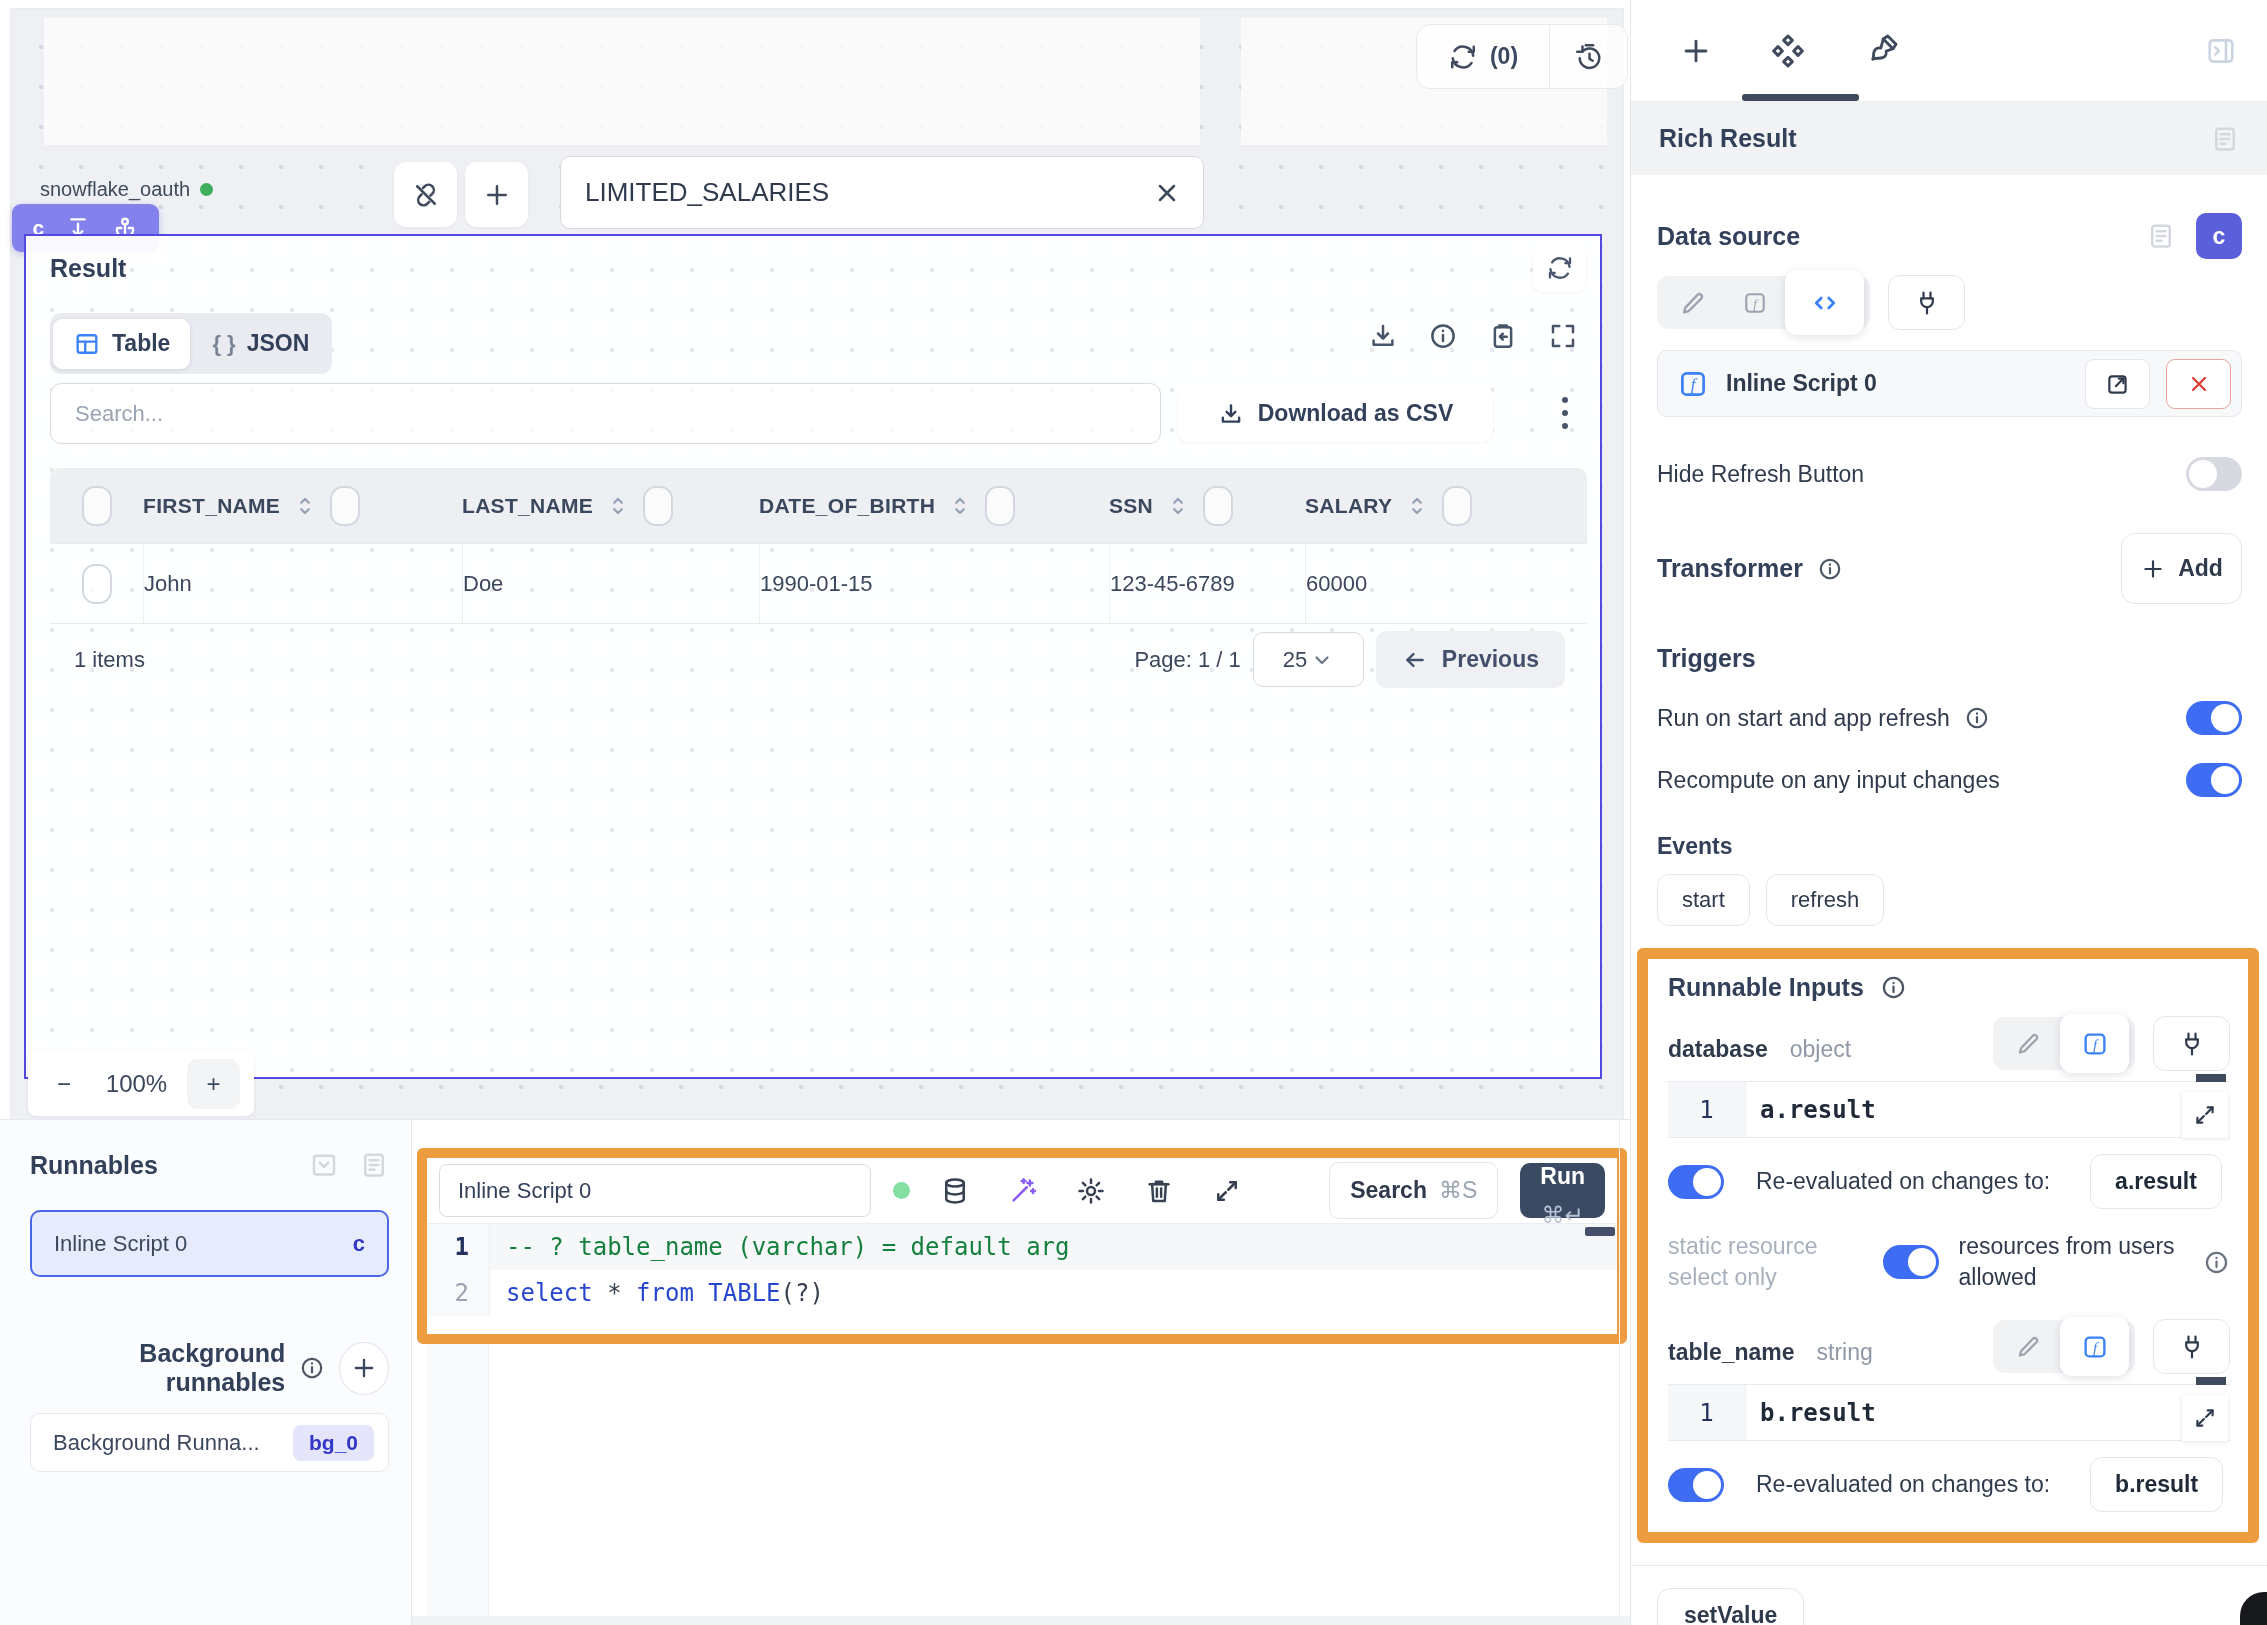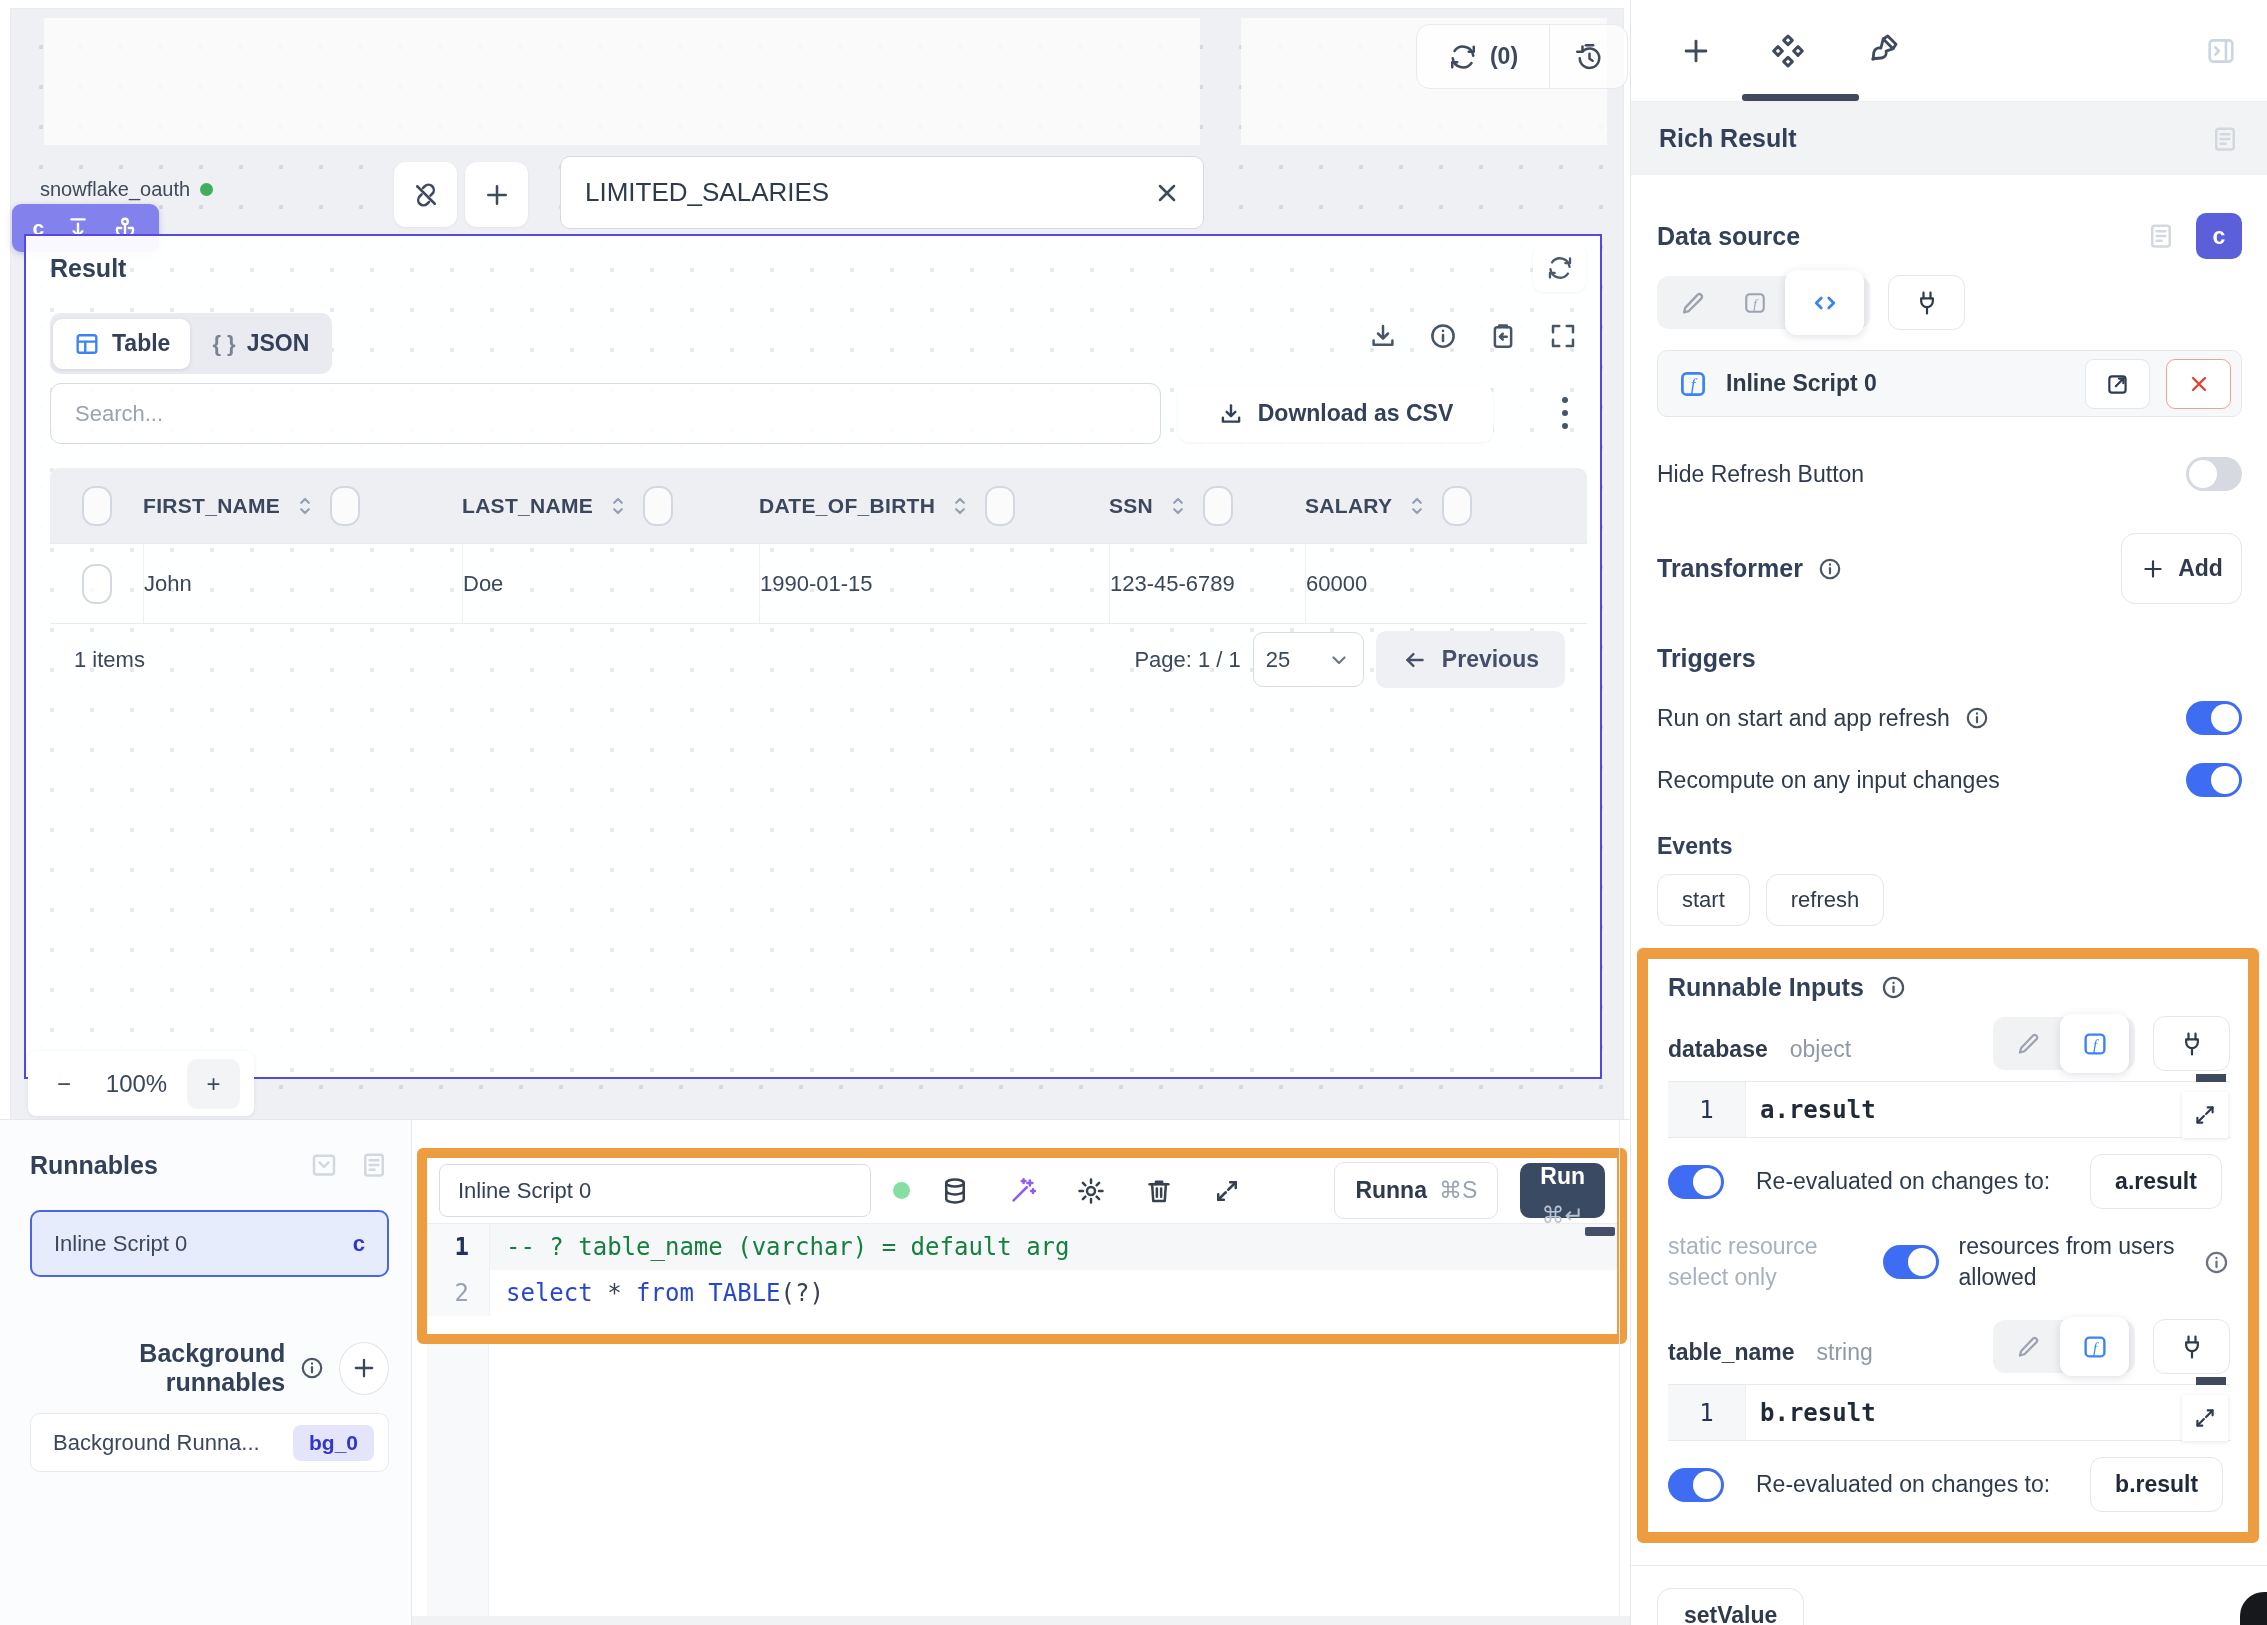--- a/index.html
+++ b/index.html
@@ -64,21 +64,21 @@
   .hcell{display:flex;align-items:center;gap:12px;font-size:21px;font-weight:700;color:#3b475c;letter-spacing:0.3px;}
   .pillcb{width:30px;height:40px;border:2px solid #d3d8e0;border-radius:13px;background:rgba(255,255,255,.75);box-sizing:border-box;}
   .firstcol{display:flex;justify-content:center;}
   .tbody{height:79px;border-top:1px solid #e8eaee;font-size:22px;color:#3b475c;}
   .tbody>div{height:100%;display:flex;align-items:center;}
   .tbody .vcell{border-left:1px solid #edeff2;padding-left:0;}
   .tfoot{height:71px;border-top:1px solid #e8eaee;display:flex;align-items:center;
     justify-content:space-between;padding:0 22px 0 24px;font-size:22px;}
   .pager{display:flex;align-items:center;gap:12px;}
   .pselect{width:111px;height:55px;border:1.5px solid #d7dbe2;border-radius:10px;background:#fff;
-    display:flex;align-items:center;justify-content:space-between;padding:0 12px;box-sizing:border-box;font-size:22px;}
+    display:flex;align-items:center;justify-content:space-between;padding:0 29px;box-sizing:border-box;font-size:22px;}
   .prevbtn{height:57px;padding:0 26px;background:#eef0f4;border-radius:10px;display:flex;align-items:center;
     gap:14px;font-size:23px;font-weight:600;color:#44506b;}
   .zoomctl{left:28px;top:1051px;width:226px;height:65px;background:#fff;border-radius:8px;z-index:5;
     box-shadow:0 1px 4px rgba(30,40,70,.08);display:flex;align-items:center;justify-content:space-between;
     padding:0 14px;box-sizing:border-box;font-size:24px;color:#3b475c;}
   .zplus{width:53px;height:50px;background:#f3f4f6;border-radius:10px;display:flex;align-items:center;justify-content:center;}
 
   
   .runn{left:0;top:1119px;width:411px;height:507px;background:#fbfcfd;border-top:1px solid #e6e8ec;
     box-sizing:border-box;padding:30px 22px 0 30px;}
@@ -546,21 +546,21 @@
           <span class="ic">
             <svg width="30" height="30" viewBox="0 0 24 24" fill="none" stroke="#374151" stroke-width="2" stroke-linecap="round" stroke-linejoin="round">
                 <path d="M14.5 5h4.5v4.5"></path>
                 <path d="M9.5 19H5v-4.5"></path>
                 <path d="M19 5l-6 6"></path>
                 <path d="M5 19l6-6"></path>
               </svg>
           </span>
         </span>
         <span class="fmt">
-          <span>Runna</span>
+          <span>Search</span>
           <span class="sc">⌘S</span>
         </span>
         <span class="runb">
           <span>Run</span>
           <span class="sc">⌘↵</span>
         </span>
       </div>
       <div class="codeline" style="background:#f5f7f9;">
         <span class="gut ln-active">1</span>
         <span class="src cmt">-- ? table_name (varchar) = default arg</span>

